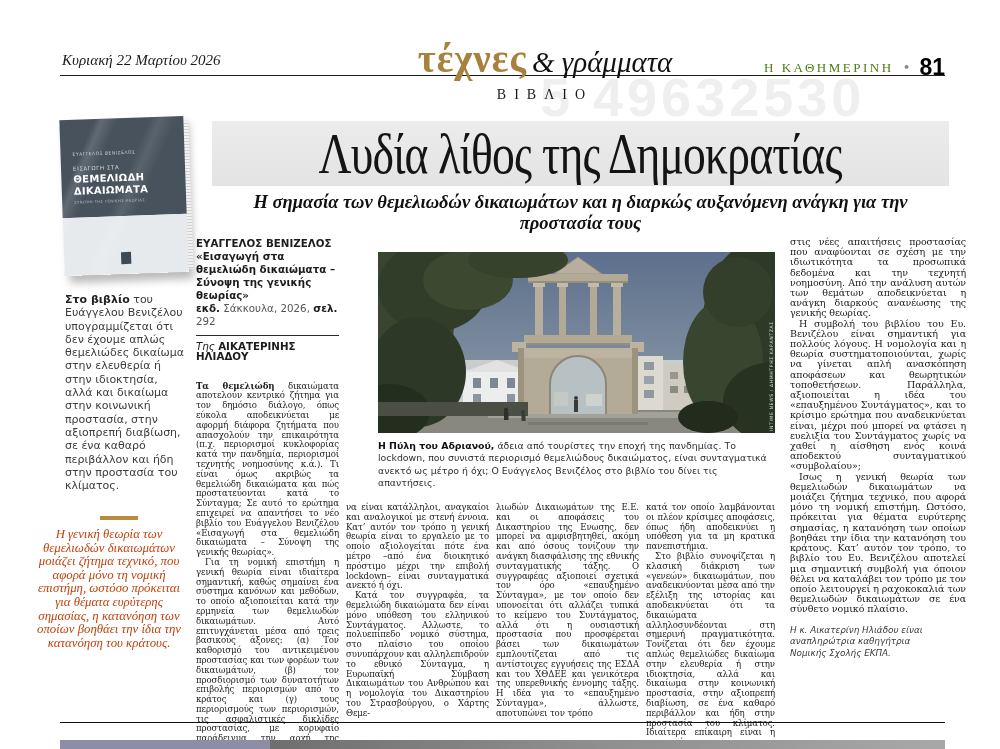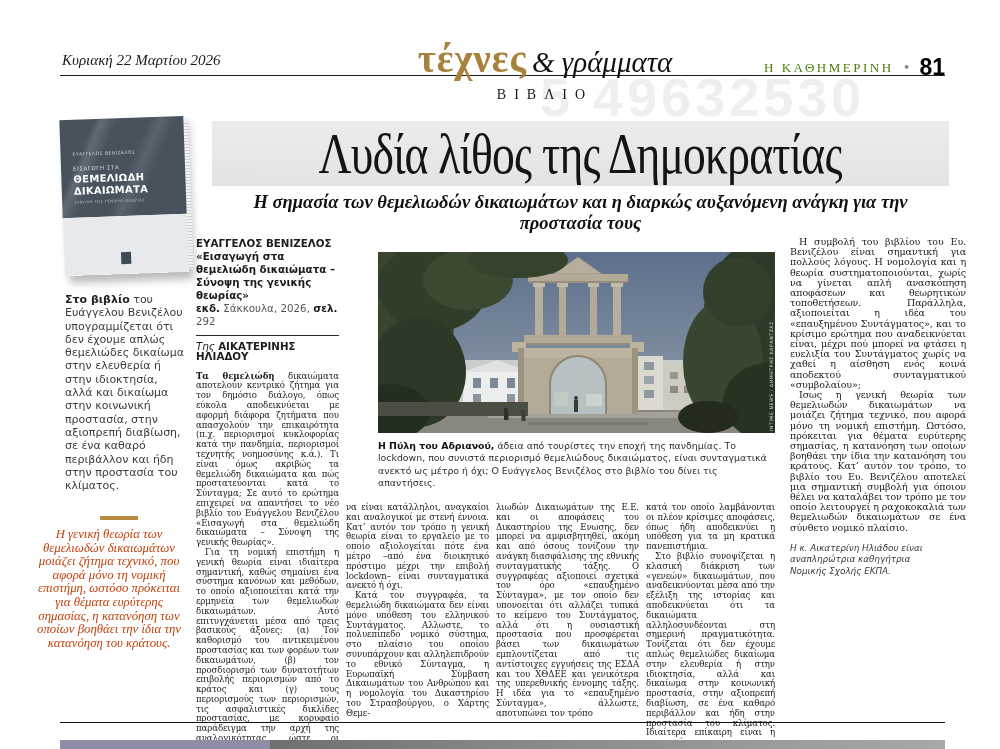--- a/index.html
+++ b/index.html
@@ -66,21 +66,21 @@
   .col3{left:496px;top:503px;width:143px;}
   .col4{left:646px;top:503px;width:129px;}
   .col5{left:790px;top:237px;width:176px;font-size:9.5px;line-height:10.2px;}
   .lead-in{font-weight:bold;}
 
   .credit-block{font-family:"DejaVu Sans",sans-serif;font-weight:bold;font-size:10.3px;
                 line-height:13px;color:#1c1c1c;text-align:left;letter-spacing:0;}
   .credit-pub{font-weight:normal;color:#555;}
   .credit-rule{border:none;border-top:1px solid #2a2a2a;margin:7px 0 6px 0;}
   .byline{font-family:"DejaVu Sans",sans-serif;font-size:10.3px;color:#1c1c1c;text-align:left;
-          margin-bottom:10px;letter-spacing:0;}
+          margin-bottom:20px;letter-spacing:0;}
   .byline .prefix{font-style:italic;font-weight:normal;}
   .byline .name{font-weight:bold;}
 
   
   .photo{left:378px;top:252px;width:397px;height:181px;}
   .photo svg{display:block;}
   .photo-credit{left:769px;top:431px;width:170px;font-family:"DejaVu Sans",sans-serif;font-size:4.6px;
                 letter-spacing:0.6px;color:#dcdcdc;transform:rotate(-90deg);transform-origin:0 0;}
   .caption{left:378px;top:440px;width:397px;font-family:"DejaVu Sans",sans-serif;
            font-size:9.4px;line-height:12.4px;color:#2f2f2f;text-align:left;}
@@ -252,20 +252,21 @@
   </div>
   <div class="abs col col3">
     <p>λιωδών Δικαιωμάτων της Ε.Ε. και οι αποφάσεις του Δικαστηρίου της Ενωσης, δεν μπορεί να αμφισβητηθεί, ακόμη και από όσους τονίζουν την ανάγκη διασφάλισης της εθνικής συνταγματικής τάξης. Ο συγγραφέας αξιοποιεί σχετικά τον όρο «επαυξημένο Σύνταγμα», με τον οποίο δεν υπονοείται ότι αλλάζει τυπικά το κείμενο του Συντάγματος, αλλά ότι η ουσιαστική προστασία που προσφέρεται βάσει των δικαιωμάτων εμπλουτίζεται από τις αντίστοιχες εγγυήσεις της ΕΣΔΑ και του ΧΘΔΕΕ και γενικότερα της υπερεθνικής έννομης τάξης. Η ιδέα για το «επαυξημένο Σύνταγμα», άλλωστε, αποτυπώνει τον τρόπο</p>
   </div>
   <div class="abs col col4">
     <p>κατά τον οποίο λαμβάνονται οι πλέον κρίσιμες αποφάσεις, όπως ήδη αποδεικνύει η υπόθεση για τα μη κρατικά πανεπιστήμια.</p>
     <p class="indent">Στο βιβλίο συνοψίζεται η κλασική διάκριση των «γενεών» δικαιωμάτων, που αναδεικνύονται μέσα από την εξέλιξη της ιστορίας και αποδεικνύεται ότι τα δικαιώματα αλληλοσυνδέονται στη σημερινή πραγματικότητα. Τονίζεται ότι δεν έχουμε απλώς θεμελιώδες δικαίωμα στην ελευθερία ή στην ιδιοκτησία, αλλά και δικαίωμα στην κοινωνική προστασία, στην αξιοπρεπή διαβίωση, σε ένα καθαρό περιβάλλον και ήδη στην προστασία του κλίματος. Ιδιαίτερα επίκαιρη είναι η αναφορά</p>
   </div>
 
   <div class="abs col col5">
+    <p>στις νέες απαιτήσεις προστασίας που αναφύονται σε σχέση με την ιδιωτικότητα τα προσωπικά δεδομένα και την τεχνητή νοημοσύνη. Από την ανάλυση αυτών των θεμάτων αποδεικνύεται η ανάγκη διαρκούς ανανέωσης της γενικής θεωρίας.</p>
     <p class="indent">Η συμβολή του βιβλίου του Ευ. Βενιζέλου είναι σημαντική για πολλούς λόγους. Η νομολογία και η θεωρία συστηματοποιούνται, χωρίς να γίνεται απλή ανασκόπηση αποφάσεων και θεωρητικών τοποθετήσεων. Παράλληλα, αξιοποιείται η ιδέα του «επαυξημένου Συντάγματος», και το κρίσιμο ερώτημα που αναδεικνύεται είναι, μέχρι πού μπορεί να φτάσει η ευελιξία του Συντάγματος χωρίς να χαθεί η αίσθηση ενός κοινά αποδεκτού συνταγματικού «συμβολαίου»;</p>
     <p class="indent">Ισως η γενική θεωρία των θεμελιωδών δικαιωμάτων να μοιάζει ζήτημα τεχνικό, που αφορά μόνο τη νομική επιστήμη. Ωστόσο, πρόκειται για θέματα ευρύτερης σημασίας, η κατανόηση των οποίων βοηθάει την ίδια την κατανόηση του κράτους. Κατ’ αυτόν τον τρόπο, το βιβλίο του Ευ. Βενιζέλου αποτελεί μια σημαντική συμβολή για όποιον θέλει να καταλάβει τον τρόπο με τον οποίο λειτουργεί η ραχοκοκαλιά των θεμελιωδών δικαιωμάτων σε ένα σύνθετο νομικό πλαίσιο.</p>
     <div class="bio">Η κ. Αικατερίνη Ηλιάδου είναι αναπληρώτρια καθηγήτρια Νομικής Σχολής ΕΚΠΑ.</div>
   </div>
 
   <div class="abs bottom-rule"></div>
   <div class="abs band-left"></div>
   <div class="abs band-right"></div>
 
 </div>

